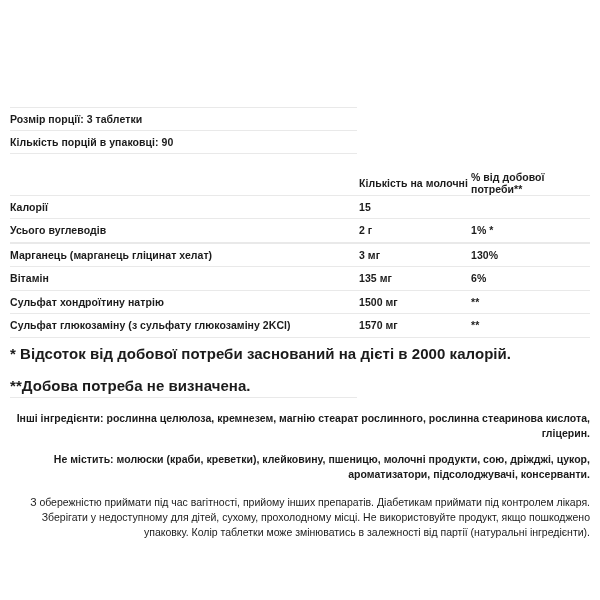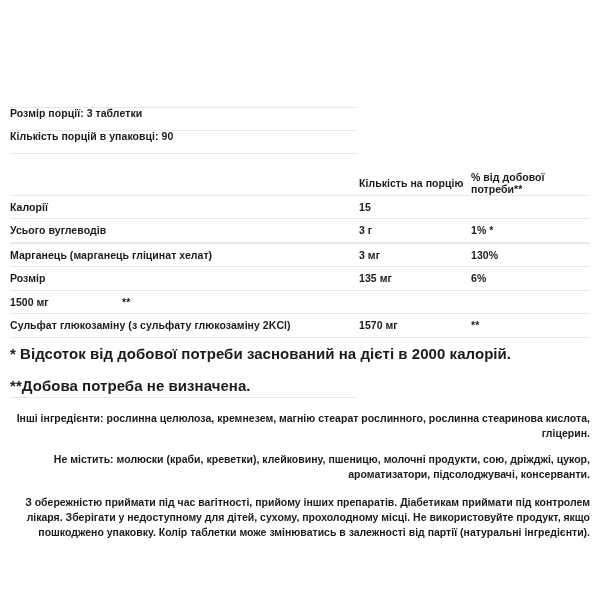--- a/index.html
+++ b/index.html
@@ -32,21 +32,21 @@
     border: 0;
     margin: 0;
   }
   .rule.short { width: 347px; }
   .rule.full  { width: 580px; }
 
   
   .serving-block { padding-top: 107px; }
   .serving-row {
     display: flex;
-    align-items: flex-start;
+    align-items: center;
     height: 22px;
     font-size: 10.5px;
     font-weight: bold;
     letter-spacing: 0.05px;
     color: #1b1b1b;
   }
   .serving-row .txt { line-height: 1; }
 
   
   .nft { width: 580px; }
@@ -92,21 +92,21 @@
   .para.tight { margin-bottom: 0; }
 
   .warn-title {
     font-size: 10.5px;
     font-weight: bold;
     margin: 0 0 15px 0;
     line-height: 1;
   }
   .warn-body {
     font-size: 10.5px;
-    font-weight: bold;
+    font-weight: normal;
     line-height: 15px;
     margin: 0;
     width: 580px;
   }
   .spacer-18 { height: 18px; }
   .spacer-10 { height: 10px; }
 </style>
 </head>
 <body>
 
@@ -123,56 +123,57 @@
     </div>
     <hr class="rule short">
   </div>
 
   <div class="spacer-18"></div>
 
   <div class="nft">
 
     <div class="nft-row nft-head">
       <span class="col-name"></span>
-      <span class="col-amount">Кількість на порцію</span>
+      <span class="col-amount">Кількість на молочні</span>
       <span class="col-dv">%  від добової потреби**</span>
     </div>
     <hr class="rule full">
 
     <div class="nft-row">
       <span class="col-name">Калорії</span>
       <span class="col-amount">15</span>
       <span class="col-dv"></span>
     </div>
     <hr class="rule full">
 
     <div class="nft-row">
       <span class="col-name">Усього вуглеводів</span>
-      <span class="col-amount">3 г</span>
+      <span class="col-amount">2 г</span>
       <span class="col-dv">1% *</span>
     </div>
     <hr class="rule full">
 
     <hr class="rule full">
 
     <div class="nft-row">
       <span class="col-name">Марганець (марганець гліцинат хелат)</span>
       <span class="col-amount">3 мг</span>
       <span class="col-dv">130%</span>
     </div>
     <hr class="rule full">
 
     <div class="nft-row">
-      <span class="col-name">Розмір</span>
+      <span class="col-name">Вітамін</span>
       <span class="col-amount">135 мг</span>
       <span class="col-dv">6%</span>
     </div>
     <hr class="rule full">
 
     <div class="nft-row">
+      <span class="col-name">Сульфат хондроїтину натрію</span>
       <span class="col-amount">1500 мг</span>
       <span class="col-dv">**</span>
     </div>
     <hr class="rule full">
 
     <div class="nft-row">
       <span class="col-name">Сульфат глюкозаміну (з сульфату глюкозаміну 2KCl)</span>
       <span class="col-amount">1570 мг</span>
       <span class="col-dv">**</span>
     </div>

